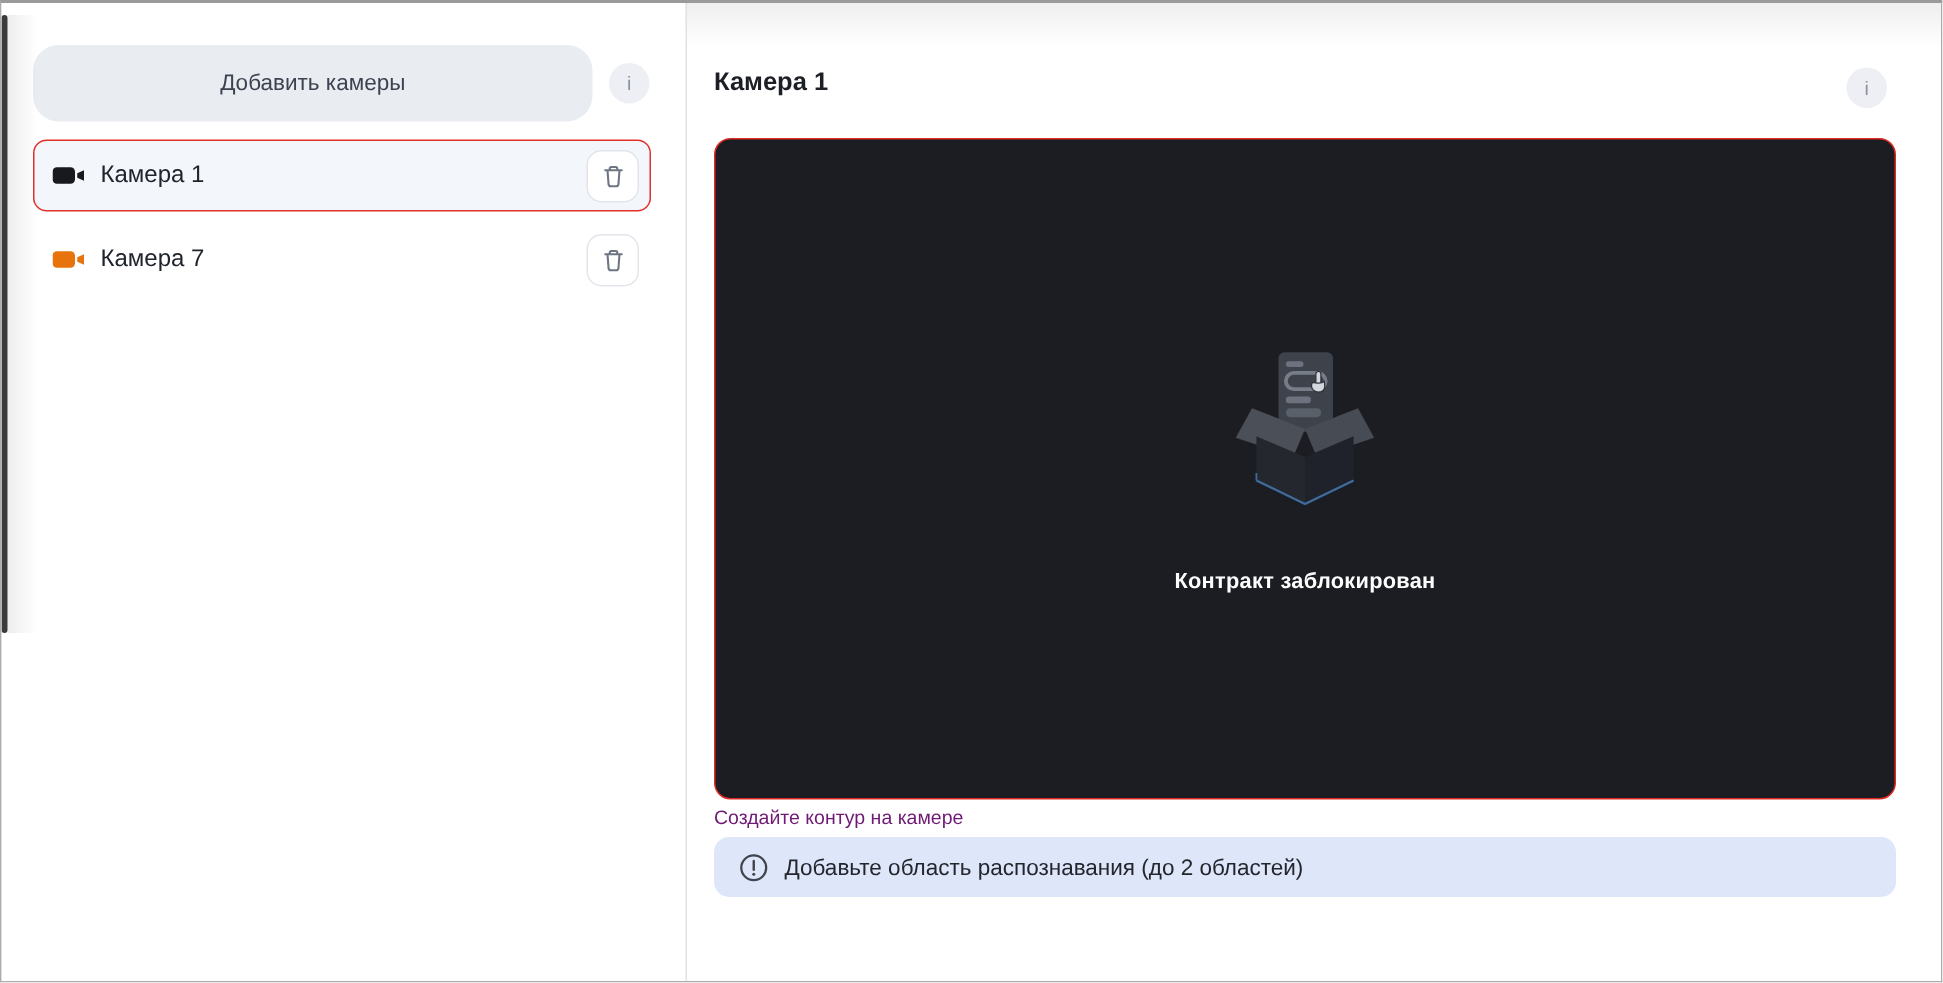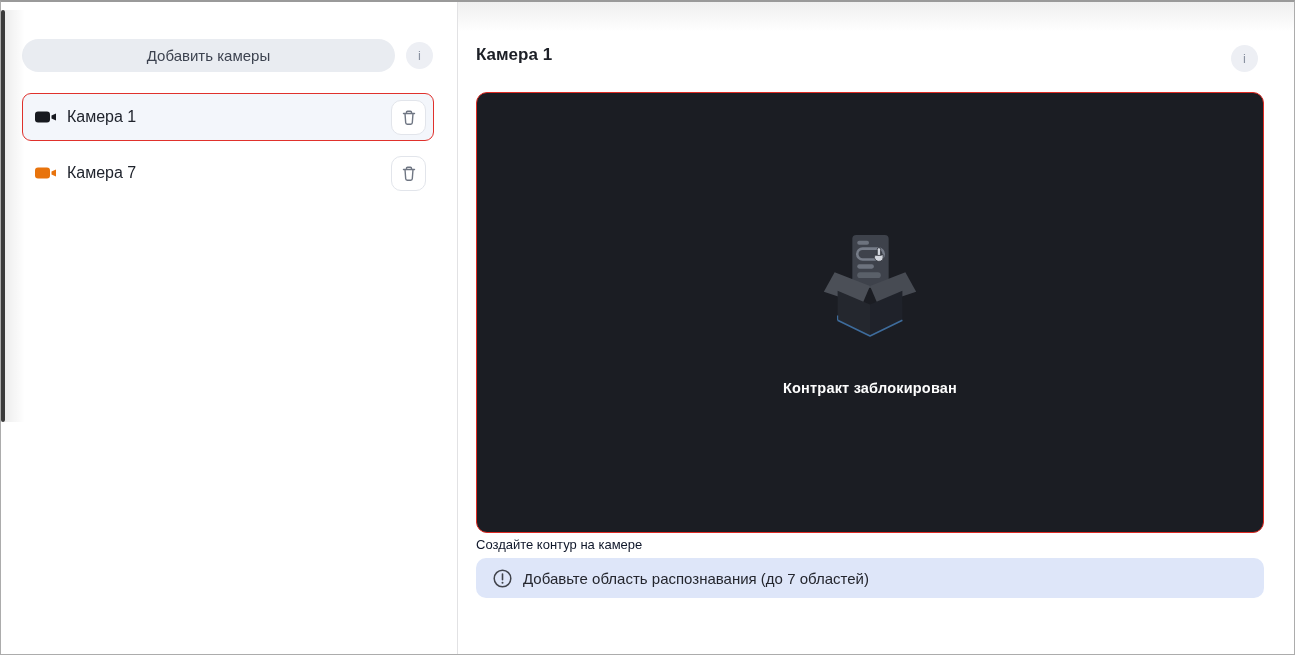--- a/index.html
+++ b/index.html
@@ -23,21 +23,21 @@
     position:absolute; left:4px; top:8px; width:20px; height:412px;
     background:linear-gradient(90deg, rgba(0,0,0,0.07), rgba(0,0,0,0)); pointer-events:none;
   }
 
   
   .sidebar { position:absolute; left:0; top:0; width:456px; height:100%; background:#fff; }
   .divider-v { position:absolute; left:456px; top:0; width:1px; height:100%; background:#e2e2e4; }
 
   .add-row { position:absolute; left:21px; top:37px; width:412px; height:33px; display:flex; align-items:center; }
   .add-btn {
-    flex:0 0 auto; width:373px; height:33px; border:none; cursor:pointer;
+    flex:0 0 auto; width:373px; height:51px; border:none; cursor:pointer;
     background:#e9ecf1; border-radius:17px; color:#3d4350; font-size:15px;
     font-family:inherit; display:flex; align-items:center; justify-content:center;
   }
   .info-circle {
     width:27px; height:27px; border-radius:50%; background:#edeff4; border:none; cursor:pointer;
     color:#8a92a1; font-size:13px; font-family:inherit; display:flex; align-items:center; justify-content:center;
   }
   .add-row .info-circle { margin-left:11px; }
 
   .cam-list { position:absolute; left:21px; top:91px; width:412px; }
@@ -58,21 +58,21 @@
   .main-header { position:absolute; left:18px; top:43px; font-size:17px; font-weight:bold; color:#1c1f26; }
   .main-info { position:absolute; right:38px; top:43px; }
 
   .video {
     position:absolute; left:18px; top:90px; width:788px; height:441px;
     background:#1b1d23; border:1.5px solid #dd2a23; border-radius:11px;
     display:flex; flex-direction:column; align-items:center; justify-content:center;gap:27px;
   }
   .video-caption { margin-top:16px; color:#fdfdfd; font-size:14.5px; font-weight:bold; letter-spacing:.2px; }
 
-  .error-text { position:absolute; left:18px; top:535px; font-size:13px; color:#0f172a; }
+  .error-text { position:absolute; left:18px; top:535px; font-size:13px; color:#701a75; }
 
   .banner {
     position:absolute; left:18px; top:556px; width:788px; height:40px;
     background:#dee6f9; border-radius:10px; display:flex; align-items:center; padding-left:17px;
   }
   .banner-icon { flex:0 0 auto; margin-right:11px; display:block; }
   .banner-text { font-size:15px; color:#24262e; }
 </style>
 </head>
 <body>
@@ -159,16 +159,16 @@
     </div>
 
     <div class="error-text">Создайте контур на камере</div>
 
     <div class="banner">
       <svg class="banner-icon" width="19" height="19" viewBox="0 0 19 19">
         <circle cx="9.5" cy="9.5" r="8.3" fill="none" stroke="#41444c" stroke-width="1.5"></circle>
         <line x1="9.5" y1="5" x2="9.5" y2="10.8" stroke="#41444c" stroke-width="1.6" stroke-linecap="round"></line>
         <circle cx="9.5" cy="13.8" r="1" fill="#41444c"></circle>
       </svg>
-      <span class="banner-text">Добавьте область распознавания (до 7 областей)</span>
+      <span class="banner-text">Добавьте область распознавания (до 2 областей)</span>
     </div>
   </div>
 </div>
 
 </body></html>

